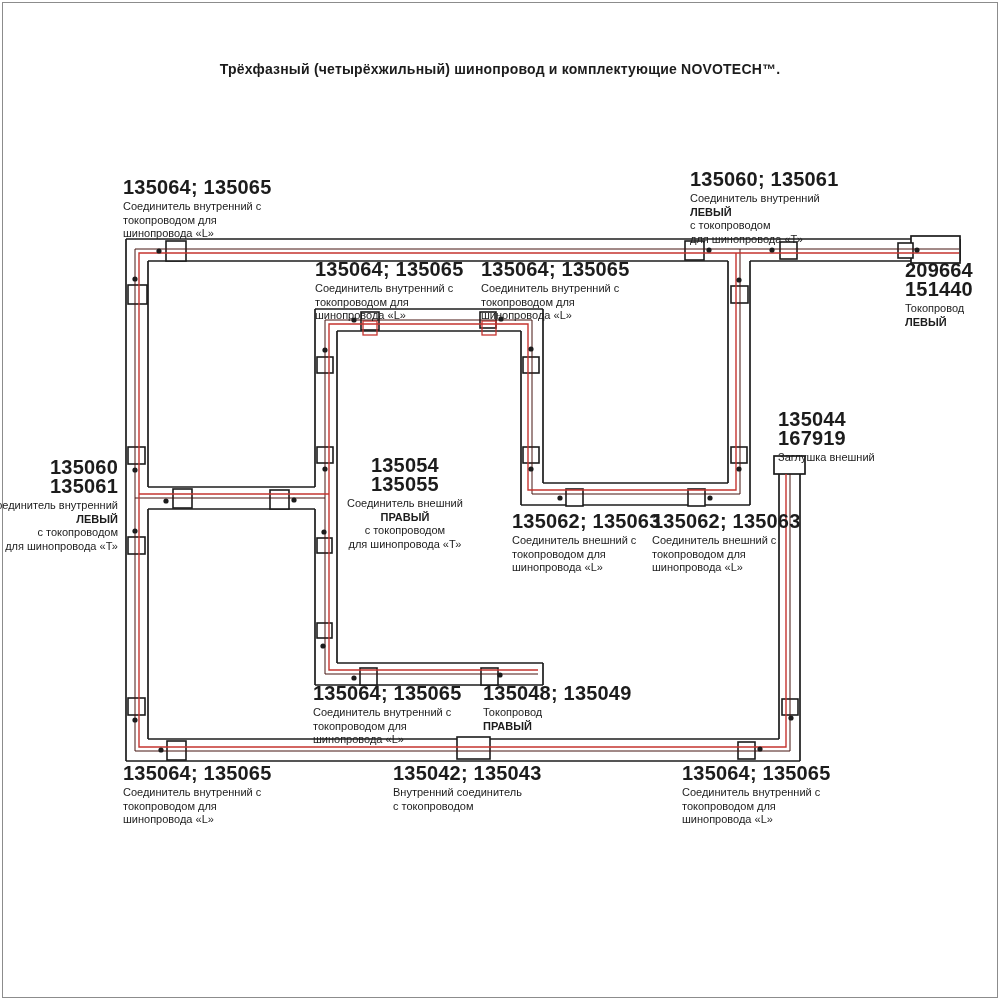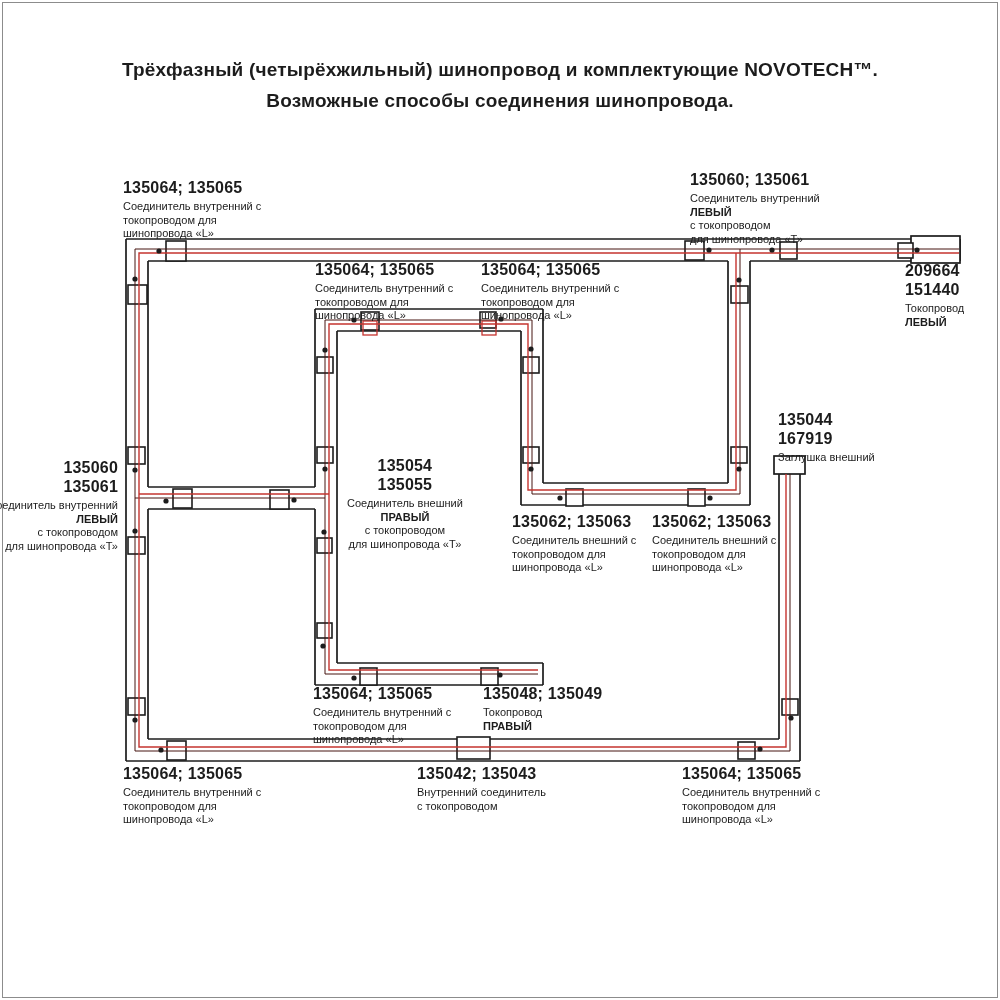--- a/index.html
+++ b/index.html
@@ -1,33 +1,32 @@
 <!DOCTYPE html>
 <html><head>
 <meta charset="utf-8">
 <style>
   html,body{margin:0;padding:0;background:#ffffff;}
   #page{position:relative;width:1000px;height:1000px;background:#ffffff;overflow:hidden;
         font-family:"Liberation Sans", sans-serif;color:#1c1c1c;}
   #frame{position:absolute;left:2px;top:2px;width:994px;height:994px;border:1px solid #8c8c8c;pointer-events:none;}
   #title{position:absolute;top:54px;left:0;width:1000px;text-align:center;
-         font-size:19px;font-weight:bold;line-height:31px;letter-spacing:.2px;}
+         font-size:14px;font-weight:bold;line-height:31px;letter-spacing:.2px;}
   #diagram-svg{position:absolute;left:0;top:0;}
   .part-label{position:absolute;white-space:nowrap;}
-  .part-label .num{font-size:16px;font-weight:bold;line-height:19px;letter-spacing:.2px;}
+  .part-label .num{font-size:20px;font-weight:bold;line-height:19px;letter-spacing:.2px;}
   .part-label .desc{font-size:11px;line-height:13.5px;margin-top:3px;}
   .part-label .desc .b{font-weight:bold;}
 </style>
 </head>
 <body>
 
 <div id="page">
   <div id="title">
     <div>Трёхфазный (четырёхжильный) шинопровод и комплектующие NOVOTECH™.</div>
-    <div>Возможные способы соединения шинопровода.</div>
   </div>
 
   <svg id="diagram-svg" width="1000" height="1000" viewBox="0 0 1000 1000">
       <line x1="126" y1="239" x2="960" y2="239" stroke="#1c1c1c" stroke-width="1.7"></line>
       <line x1="148" y1="261" x2="728" y2="261" stroke="#1c1c1c" stroke-width="1.7"></line>
       <line x1="750" y1="261" x2="960" y2="261" stroke="#1c1c1c" stroke-width="1.7"></line>
       <line x1="960" y1="239" x2="960" y2="261" stroke="#1c1c1c" stroke-width="1.7"></line>
       <line x1="126" y1="239" x2="126" y2="761" stroke="#1c1c1c" stroke-width="1.7"></line>
       <line x1="148" y1="261" x2="148" y2="487" stroke="#1c1c1c" stroke-width="1.7"></line>
       <line x1="148" y1="509" x2="148" y2="739" stroke="#1c1c1c" stroke-width="1.7"></line>
@@ -219,21 +218,21 @@
         </div>
       </div>
       <div class="part-label" style="top: 764px; left: 123px;">
         <div class="num">135064; 135065</div>
         <div class="desc">
           <div>Соединитель внутренний с</div>
           <div>токопроводом для</div>
           <div>шинопровода «L»</div>
         </div>
       </div>
-      <div class="part-label" style="top: 764px; left: 417px;">
+      <div class="part-label" style="top: 764px; left: 393px;">
         <div class="num">135042; 135043</div>
         <div class="desc">
           <div>Внутренний соединитель</div>
           <div>с токопроводом</div>
         </div>
       </div>
       <div class="part-label" style="top: 764px; left: 682px;">
         <div class="num">135064; 135065</div>
         <div class="desc">
           <div>Соединитель внутренний с</div>

